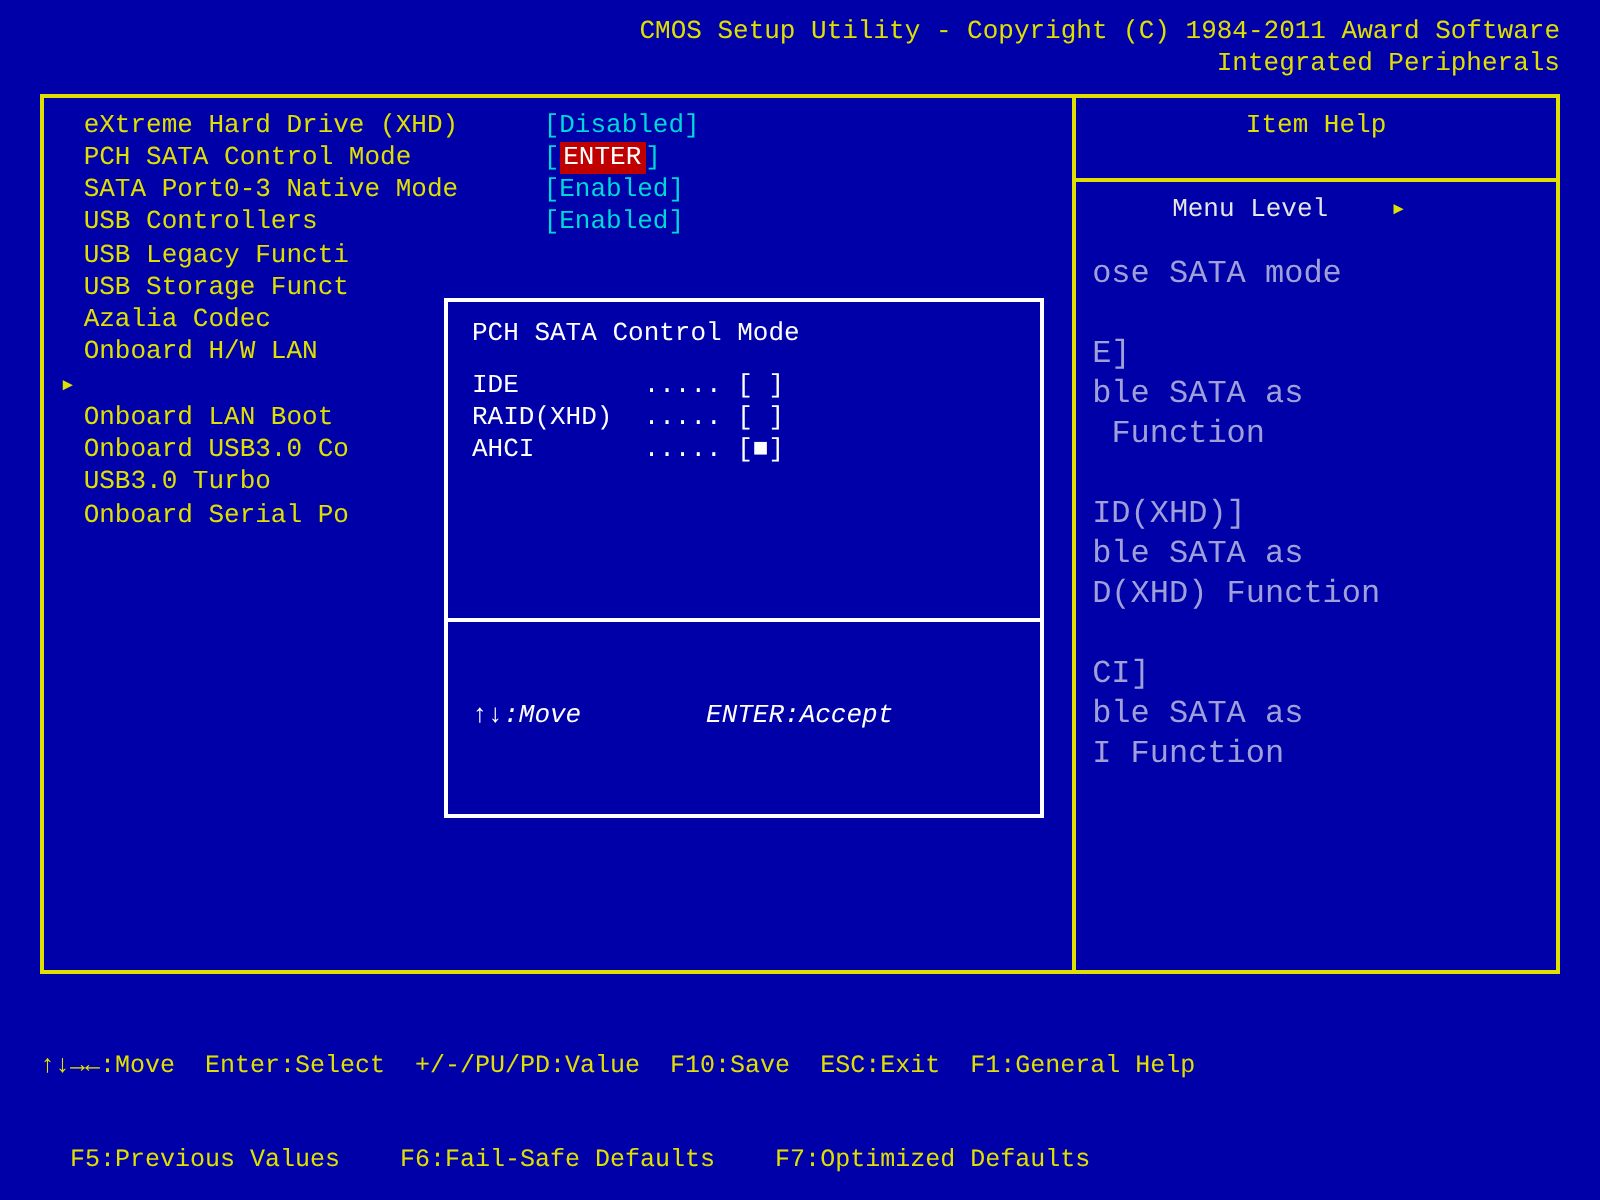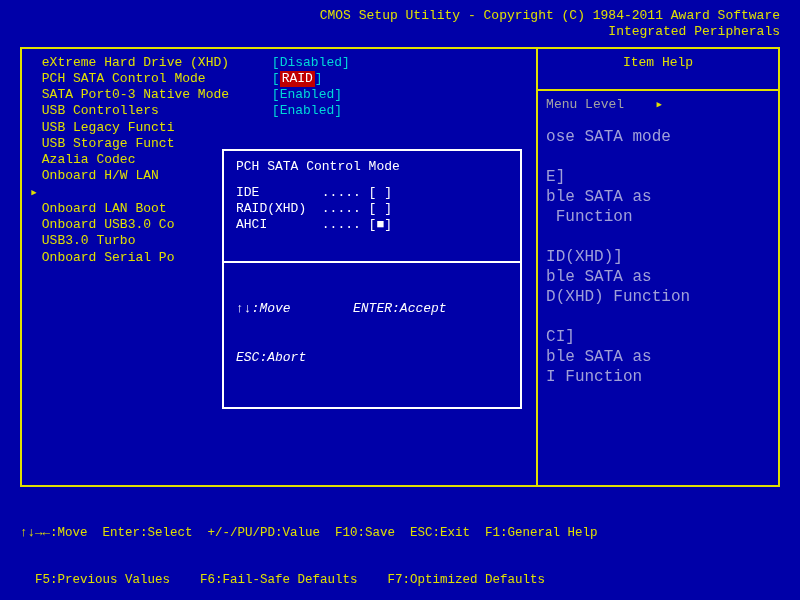--- a/index.html
+++ b/index.html
@@ -55,34 +55,34 @@
     margin: 0 -12px; padding: 6px 12px 0 12px;
     white-space: pre;
     font-style: italic;
   }
   .footer {
     margin-top: 8px;
     color: #e0e000;
     font-size: 12.5px;
     white-space: pre;
   }
-  .cyan { color: #a3a3a3; }
+  .cyan { color: #e5e5e5; margin-left: 40px; }
 </style>
 </head>
 <body>
 
 <div class="header">
   <div>CMOS Setup Utility - Copyright (C) 1984-2011 Award Software</div>
   <div>Integrated Peripherals</div>
 </div>
 
 <div class="main-box">
   <div class="left-pane" id="settings-pane">
       <div class="setting-row"><span class="selector"> </span><span class="setting-label">eXtreme Hard Drive (XHD)</span><span class="setting-value">[</span><span class="setting-value">Disabled</span><span class="setting-value">]</span></div>
-      <div class="setting-row"><span class="selector"> </span><span class="setting-label">PCH SATA Control Mode</span><span class="setting-value">[</span><span class="setting-value selected">RAID</span><span class="setting-value">]</span></div>
+      <div class="setting-row"><span class="selector"> </span><span class="setting-label">PCH SATA Control Mode</span><span class="setting-value">[</span><span class="setting-value selected">ENTER</span><span class="setting-value">]</span></div>
       <div class="setting-row"><span class="selector"> </span><span class="setting-label">SATA Port0-3 Native Mode</span><span class="setting-value">[</span><span class="setting-value">Enabled</span><span class="setting-value">]</span></div>
       <div class="setting-row"><span class="selector"> </span><span class="setting-label">USB Controllers</span><span class="setting-value">[</span><span class="setting-value">Enabled</span><span class="setting-value">]</span></div>
       <div class="setting-row"><span class="selector"> </span><span class="setting-label">USB Legacy Functi</span></div>
       <div class="setting-row"><span class="selector"> </span><span class="setting-label">USB Storage Funct</span></div>
       <div class="setting-row"><span class="selector"> </span><span class="setting-label">Azalia Codec</span></div>
       <div class="setting-row"><span class="selector"> </span><span class="setting-label">Onboard H/W LAN</span></div>
       <div class="setting-row"><span class="selector">▸</span></div>
       <div class="setting-row"><span class="selector"> </span><span class="setting-label">Onboard LAN Boot</span></div>
       <div class="setting-row"><span class="selector"> </span><span class="setting-label">Onboard USB3.0 Co</span></div>
       <div class="setting-row"><span class="selector"> </span><span class="setting-label">USB3.0 Turbo</span></div>
@@ -115,21 +115,20 @@
 
   <div class="popup">
     <div class="popup-title">PCH SATA Control Mode</div>
     <div class="popup-options" id="popup-options">
         <div class="popup-opt">IDE        ..... [ ]</div>
         <div class="popup-opt">RAID(XHD)  ..... [ ]</div>
         <div class="popup-opt">AHCI       ..... [■]</div>
       </div>
     <div class="popup-footer">
       <div>↑↓:Move        ENTER:Accept</div>
-      <div>ESC:Abort</div>
     </div>
   </div>
 </div>
 
 <div class="footer">
   <div>↑↓→←:Move  Enter:Select  +/-/PU/PD:Value  F10:Save  ESC:Exit  F1:General Help</div>
   <div>  F5:Previous Values    F6:Fail-Safe Defaults    F7:Optimized Defaults</div>
 </div>
 
 </body></html>

